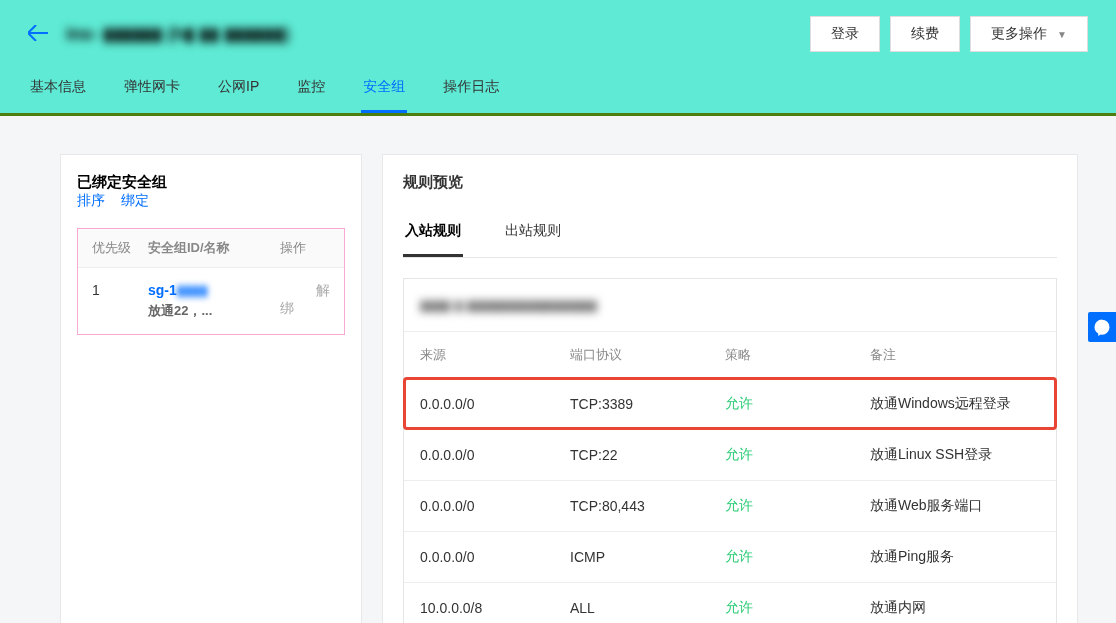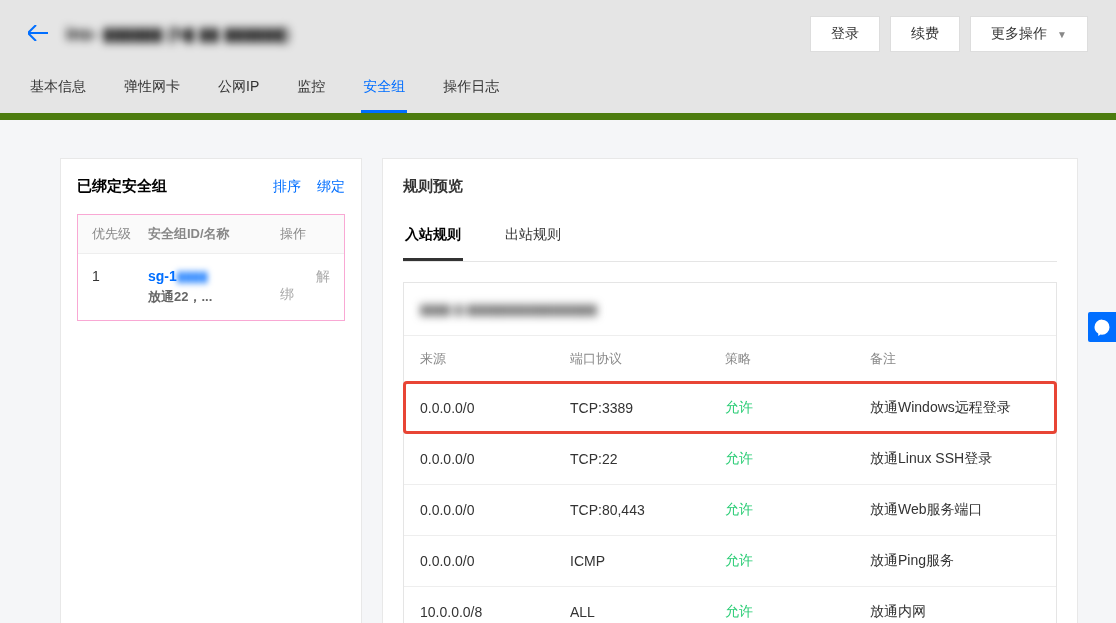--- a/index.html
+++ b/index.html
@@ -7,23 +7,23 @@
       font-family: -apple-system, BlinkMacSystemFont, "PingFang SC", "Microsoft YaHei", sans-serif;
       background: #f5f6f8;
       color: #333;
       font-size: 14px;
       width: 1116px;
       height: 623px;
       overflow: hidden;
       position: relative;
     }
     .header {
-      background: #e5e5e5;
+      background: #5eead4;
       padding: 16px 28px 0 28px;
-      border-bottom: 7px solid #4d7c0f;
+      border-bottom: 3px solid #4d7c0f;
     }
     .title-row {
       display: flex;
       align-items: center;
       justify-content: space-between;
       margin-bottom: 16px;
     }
     .title-left {
       display: flex;
       align-items: center;
@@ -83,22 +83,22 @@
       padding: 38px 38px 0 60px;
     }
     .left-panel {
       width: 302px;
       background: #fff;
       border: 1px solid #e8e8e8;
     }
     .panel-header {
       display: flex;
       justify-content: space-between;
-      align-items: center;
       padding: 18px 16px;
+      flex-direction: column;
     }
     .panel-title {
       font-size: 15px;
       font-weight: 600;
       color: #000;
     }
     .panel-actions {
       display: flex;
       gap: 16px;
     }

